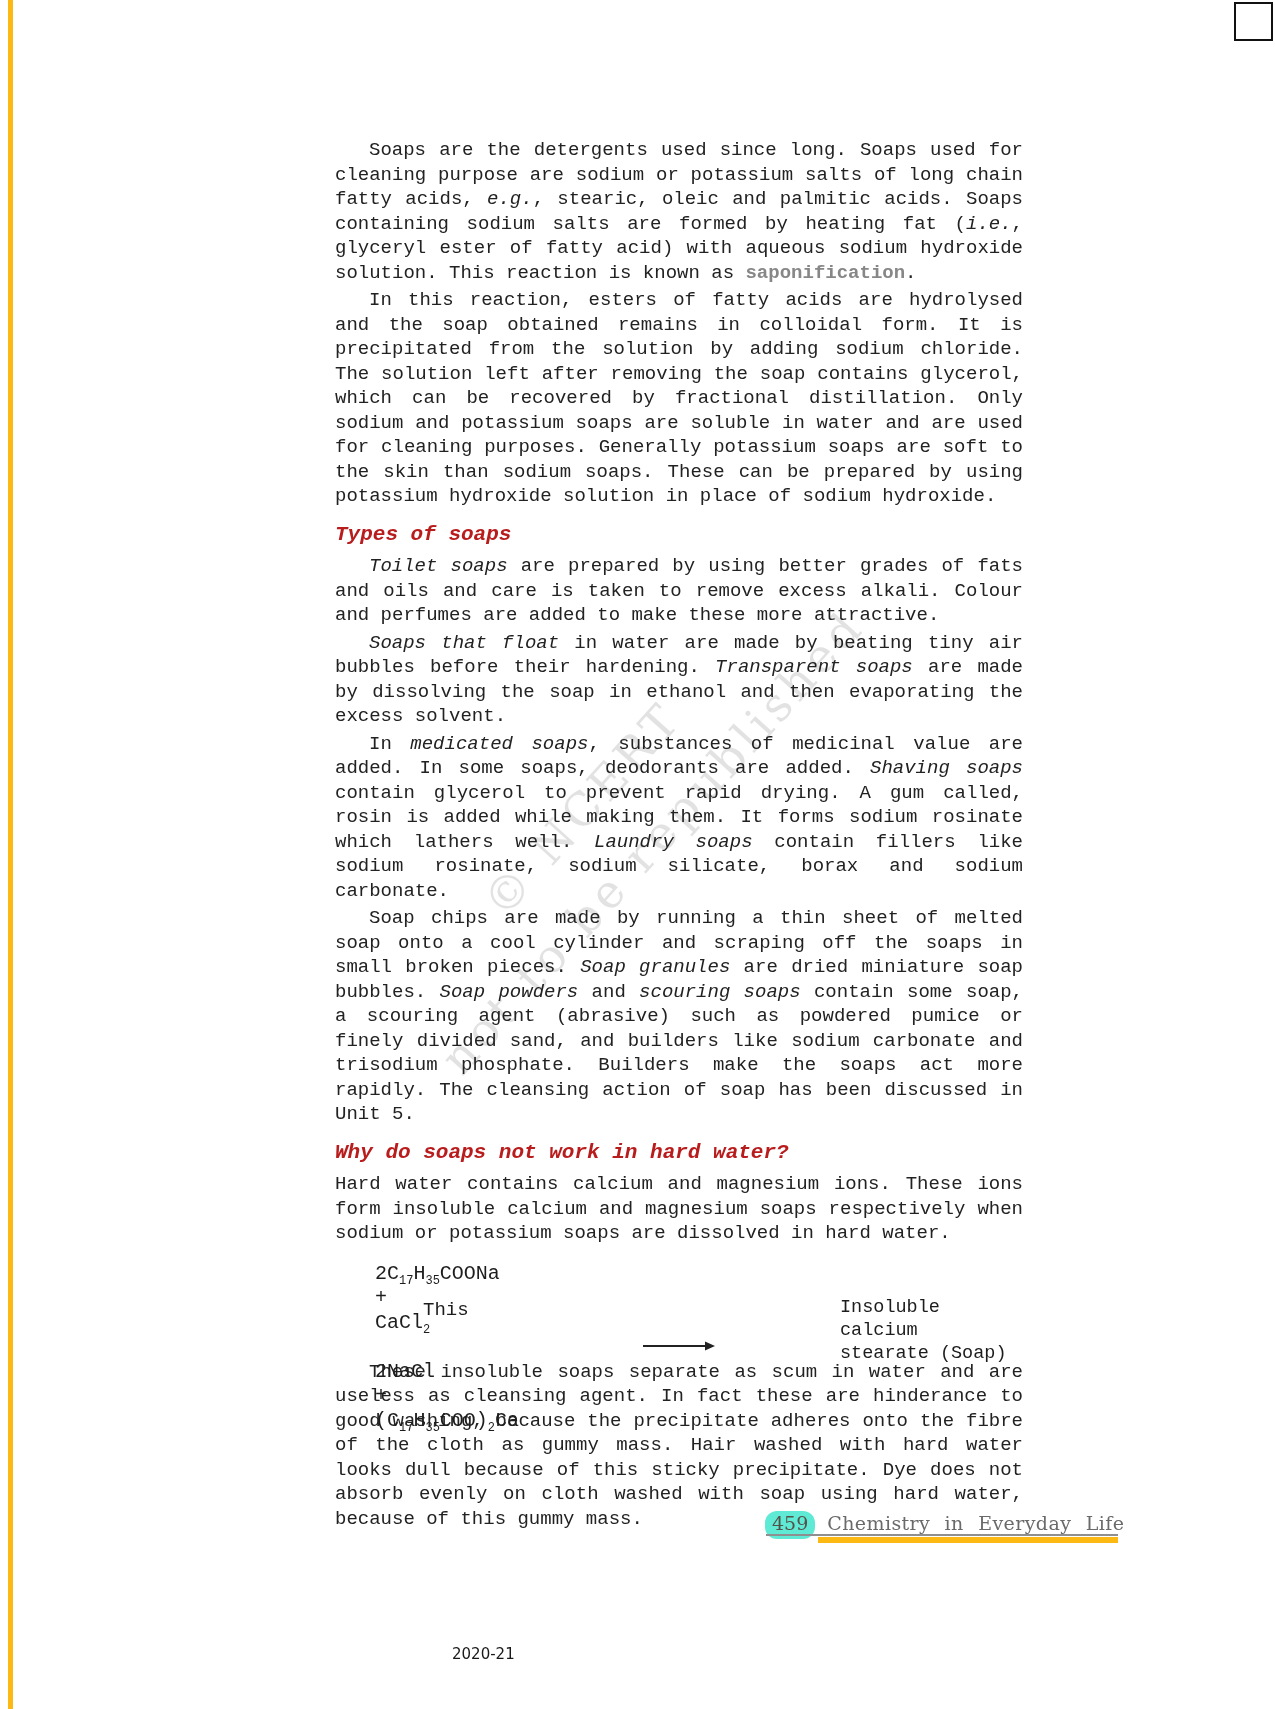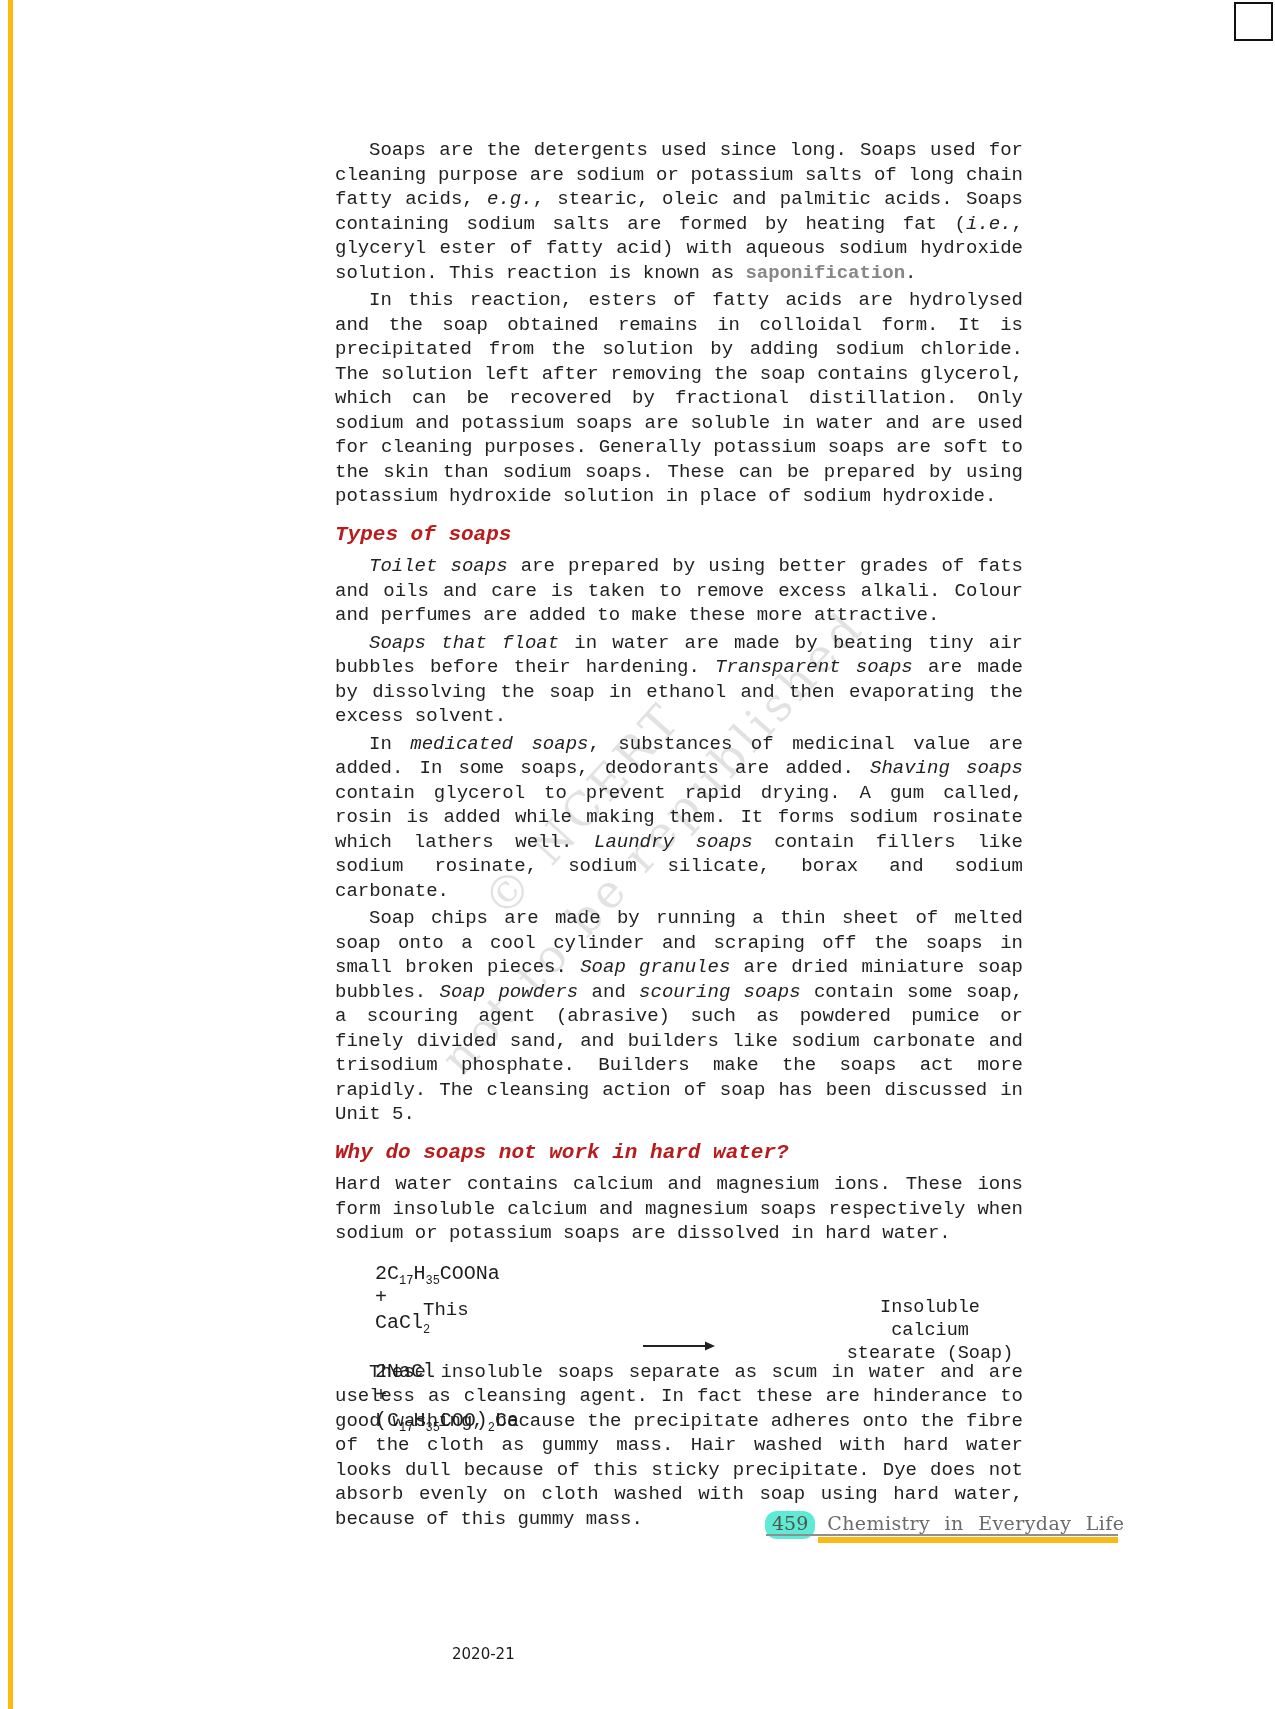--- a/index.html
+++ b/index.html
@@ -30,21 +30,21 @@
     font-size:21px;margin:14px 0 7px 0;text-align:left;
   }
   
   .equation{position:relative;margin:16px 0 12px 0;height:86px;text-align:left;}
   .eq-row{display:flex;align-items:baseline;white-space:nowrap;font-size:20px;color:#1d1d1d;flex-direction:column;}
   .eq-row .first{margin-left:40px;}
   .eq-op{margin:0 12px;}
   .eq-arrow{margin:0 14px;align-self:center;display:inline-block;}
   sub.eq-sub{font-size:12px;line-height:0;}
   .eq-label-soap{position:absolute;left:88px;top:36px;font-size:19px;color:#1d1d1d;}
-  .eq-label-product{position:absolute;left:505px;top:34px;width:180px;text-align:center;font-size:18.5px;line-height:23px;color:#1d1d1d;}
+  .eq-label-product{position:absolute;left:505px;top:34px;width:180px;text-align:left;font-size:18.5px;line-height:23px;color:#1d1d1d;}
   
   .footer{position:absolute;left:765px;top:1511px;z-index:2;white-space:nowrap;}
   .page-num{display:inline-block;background:#5eead4;color:#55524a;font-size:19px;padding:1px 7px 5px 7px;border-radius:12px;}
   .chapter-title{color:#6a6a6a;font-size:19px;margin-left:12px;word-spacing:8px;letter-spacing:.4px;}
   .footer-rule{position:absolute;left:766px;top:1534px;width:352px;height:2px;background:#8f8f8f;z-index:3;}
   .footer-bar{position:absolute;left:818px;top:1537px;width:300px;height:6px;background:#FDB913;z-index:1;}
   .print-year{position:absolute;left:452px;top:1645px;font-family:"DejaVu Sans","Liberation Sans",sans-serif;font-size:15px;color:#1a1a1a;z-index:2;}
 </style>
 </head>
 <body>

